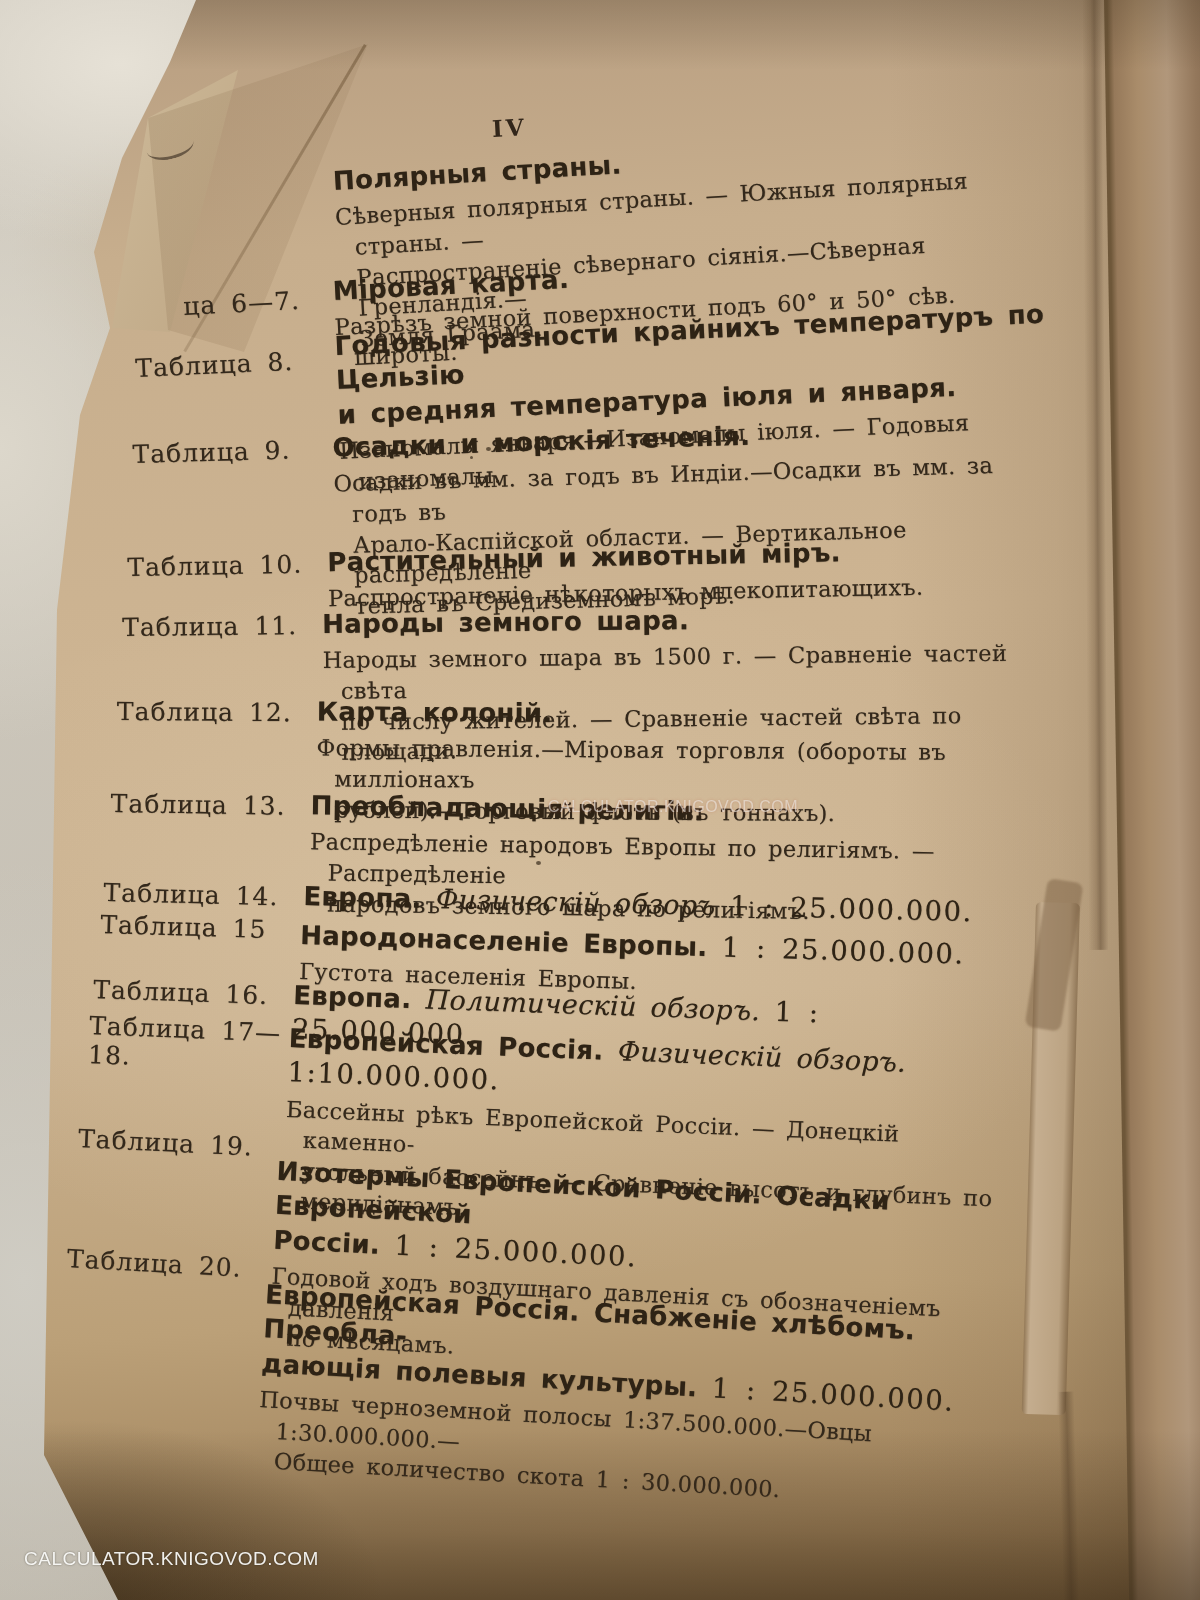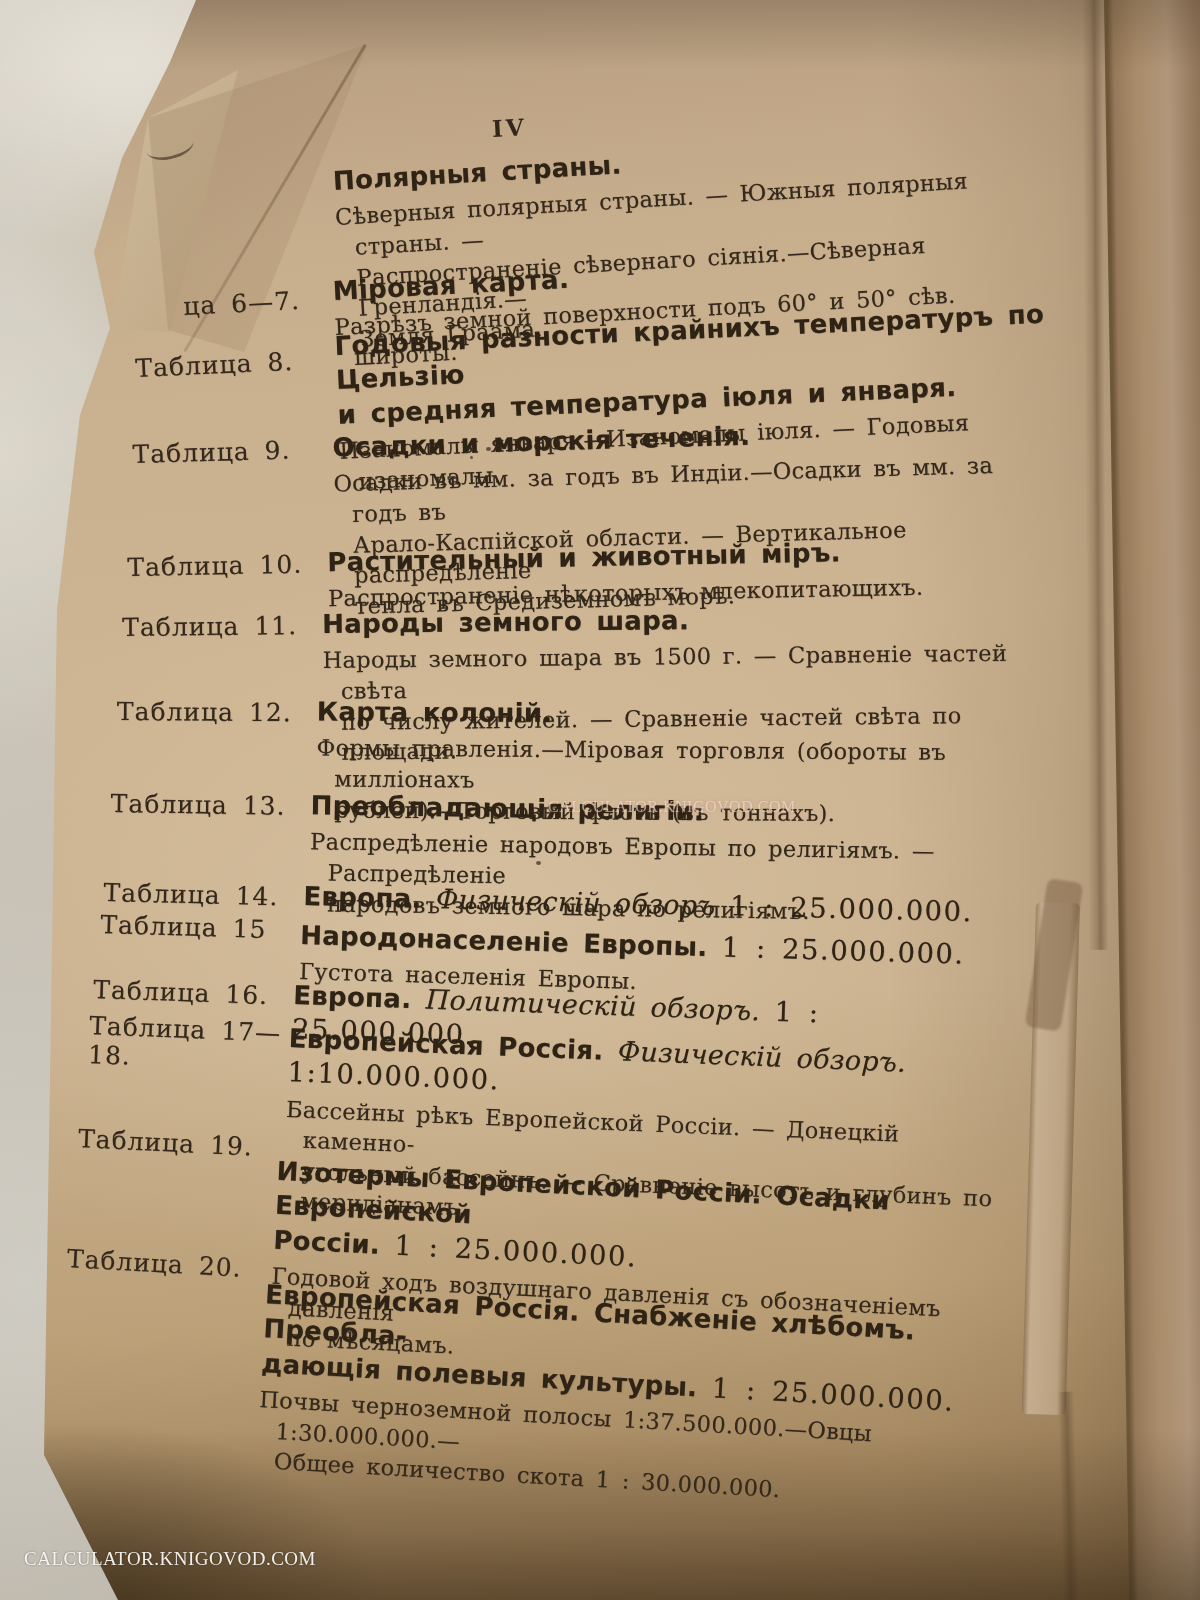--- a/index.html
+++ b/index.html
@@ -72,21 +72,21 @@
   .e5{top:609px;left:122px;transform:rotate(-0.6deg);}
   .e6{top:693px;left:117px;transform:rotate(0.4deg);}
   .e7{top:785px;left:111px;transform:rotate(0.9deg);}
   .e8{top:874px;left:104px;transform:rotate(1.4deg);}
   .e9{top:906px;left:101px;transform:rotate(1.7deg);}  .e9 .bodycol{padding-top:6px}
   .e10{top:971px;left:94px;transform:rotate(2deg);}
   .e11{top:1007px;left:90px;transform:rotate(2.3deg);} .e11 .bodycol{padding-top:6px}
   .e12{top:1120px;left:79px;transform:rotate(2.8deg);} .e12 .bodycol{padding-top:24px}
   .e13{top:1240px;left:68px;transform:rotate(3.2deg);} .e13 .bodycol{padding-top:26px}
   
-  .wm{position:absolute;font-family:Liberation Serif, serif;text-align:right;}
+  .wm{position:absolute;font-family:Liberation Sans, sans-serif;text-align:right;}
   .wm-center{left:548px;top:798px;font-size:16px;letter-spacing:0.5px;color:rgba(236,233,226,0.62);
     text-shadow:0 0 3px rgba(185,85,65,0.35);}
   .wm-bottom{left:24px;top:1548px;font-size:19px;letter-spacing:0.5px;color:rgba(253,253,251,0.93);
     text-shadow:0 0 2px rgba(30,25,15,0.5);}
 </style>
 </head>
 <body>
 
 <div class="scene">
   <div class="page">

